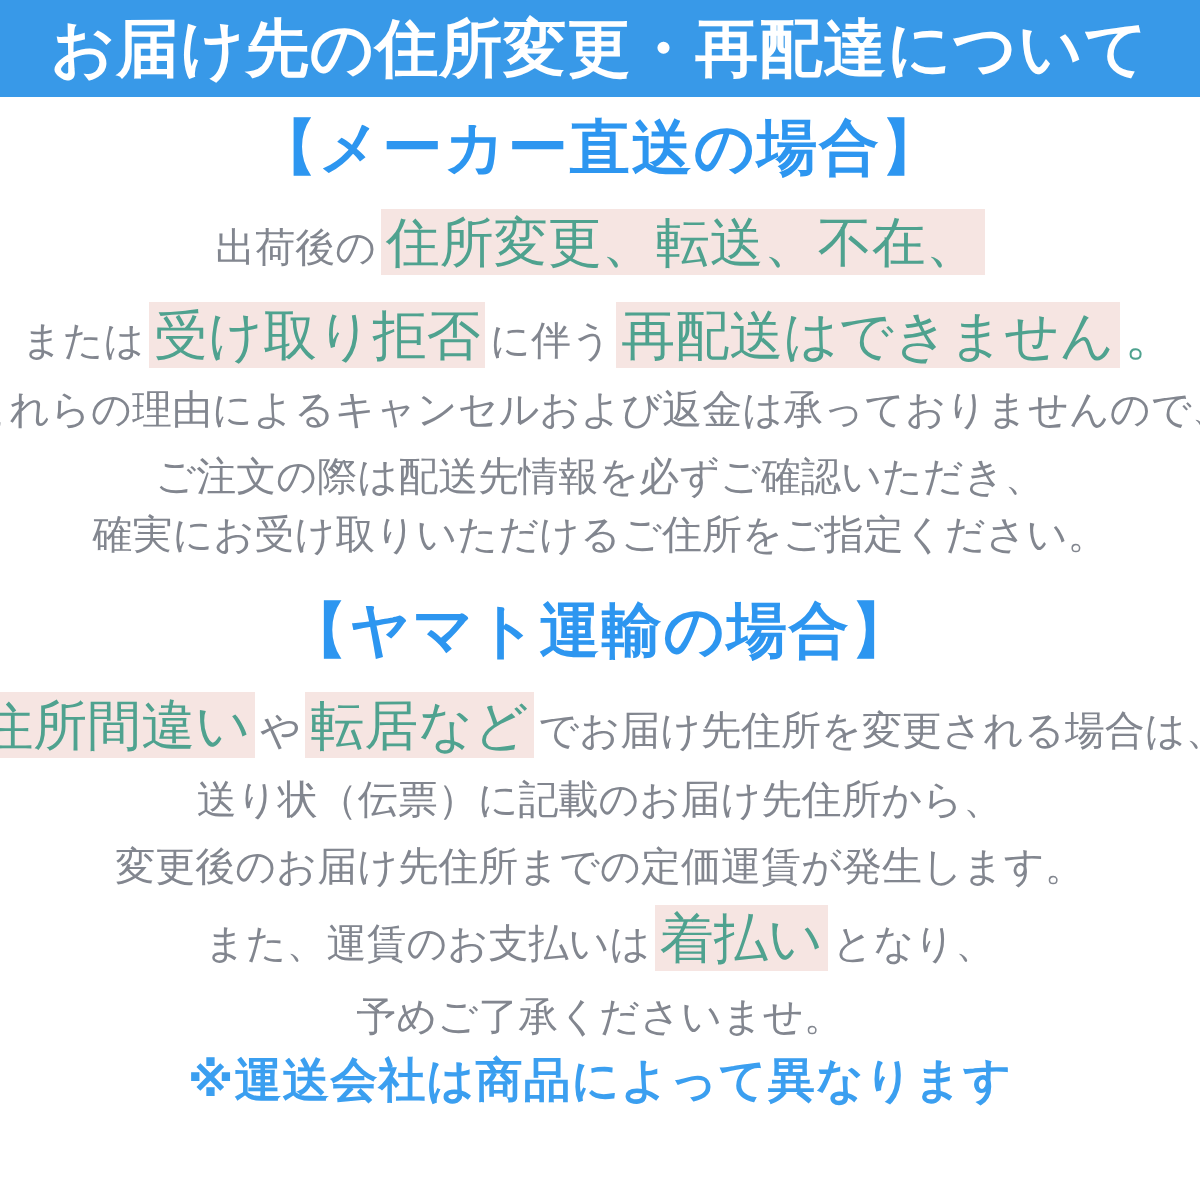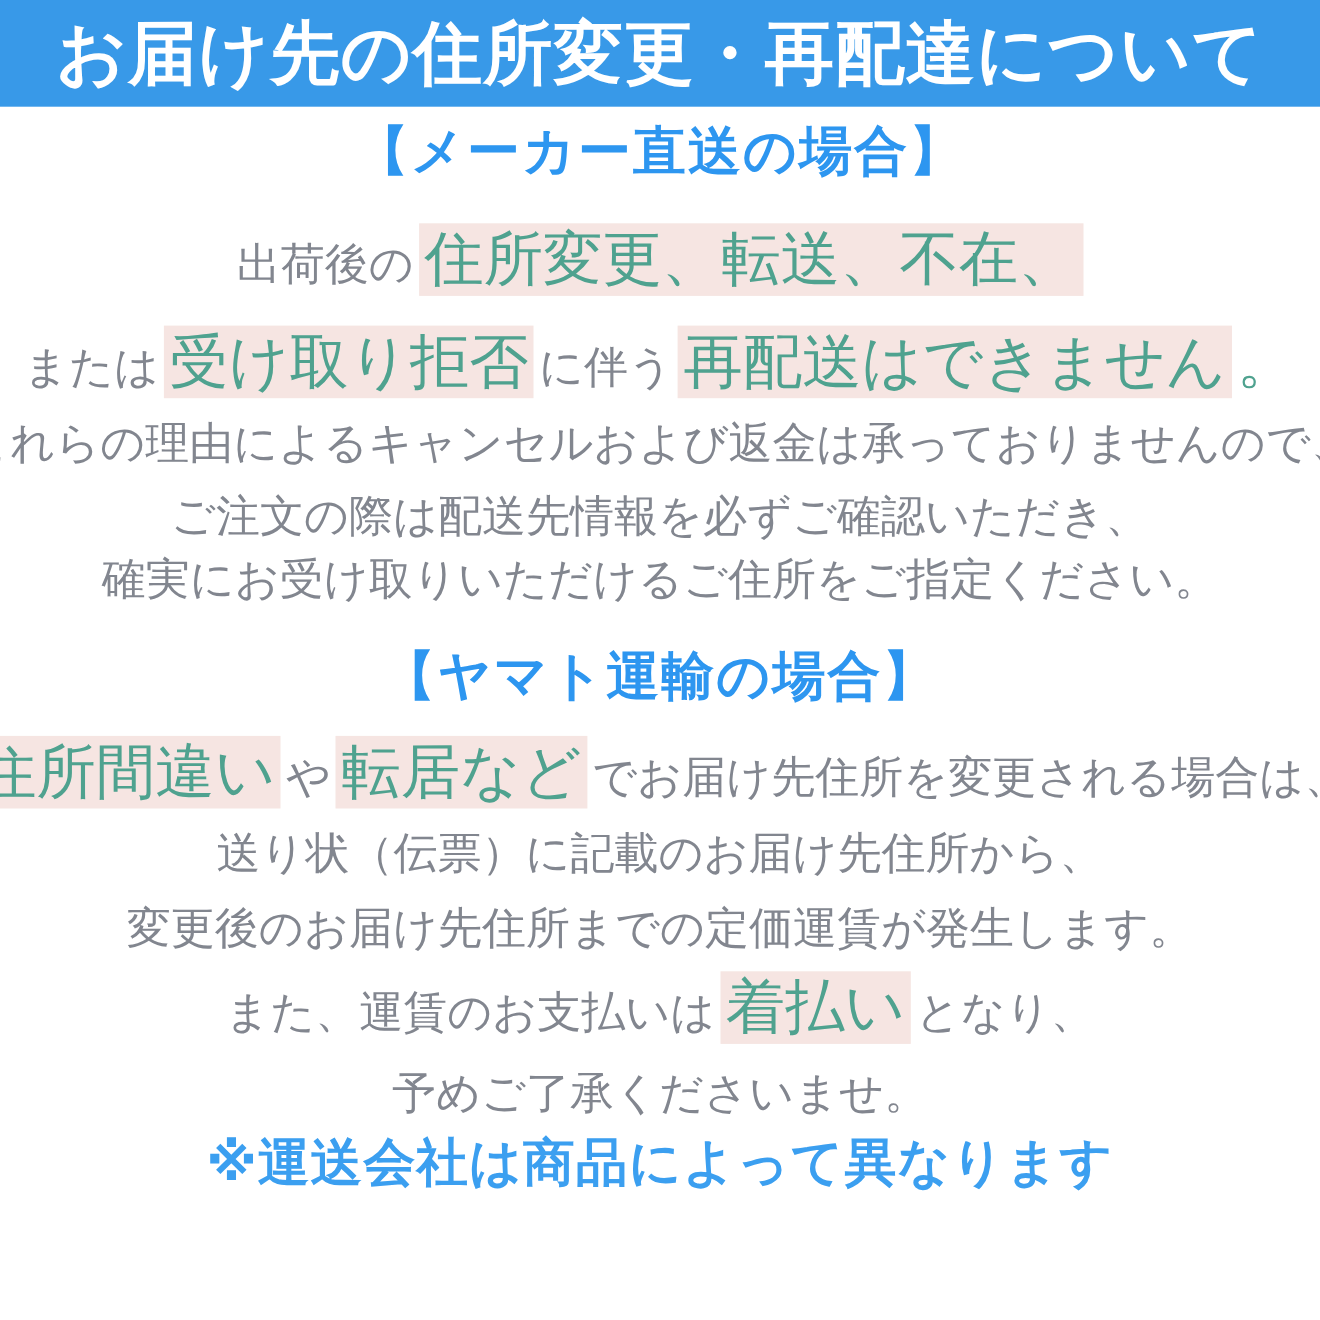--- a/index.html
+++ b/index.html
@@ -32,21 +32,21 @@
   }
   .banner-title {
     color: var(--banner-text);
     font-size: 63px;
     font-weight: bold;
     letter-spacing: 1px;
     white-space: nowrap;
   }
   .section-title {
     color: var(--accent-blue);
-    font-size: 48px;
+    font-size: 60px;
     font-weight: bold;
     letter-spacing: 2px;
     line-height: 1.35;
     text-align: center;
     white-space: nowrap;
   }
   .line {
     text-align: center;
     line-height: 1.28;
     white-space: nowrap;
@@ -81,21 +81,21 @@
 <body>
 
 <div class="page">
 
   <div class="banner">
     <span class="banner-title">お届け先の住所変更・再配達について</span>
   </div>
 
   <p class="section-title" style="margin-top:10px;">【メーカー直送の場合】</p>
 
-  <p class="line" style="margin-top:30px;">
+  <p class="line" style="margin-top:20px;">
     <span class="seg-gray">出荷後の</span>
     <span class="seg-hl">住所変更、転送、不在、</span>
   </p>
 
   <p class="line" style="margin-top:24px;">
     <span class="seg-gray">または</span>
     <span class="seg-hl">受け取り拒否</span>
     <span class="seg-gray">に伴う</span>
     <span class="seg-hl">再配送はできません</span>
     <span class="seg-teal">。</span>

